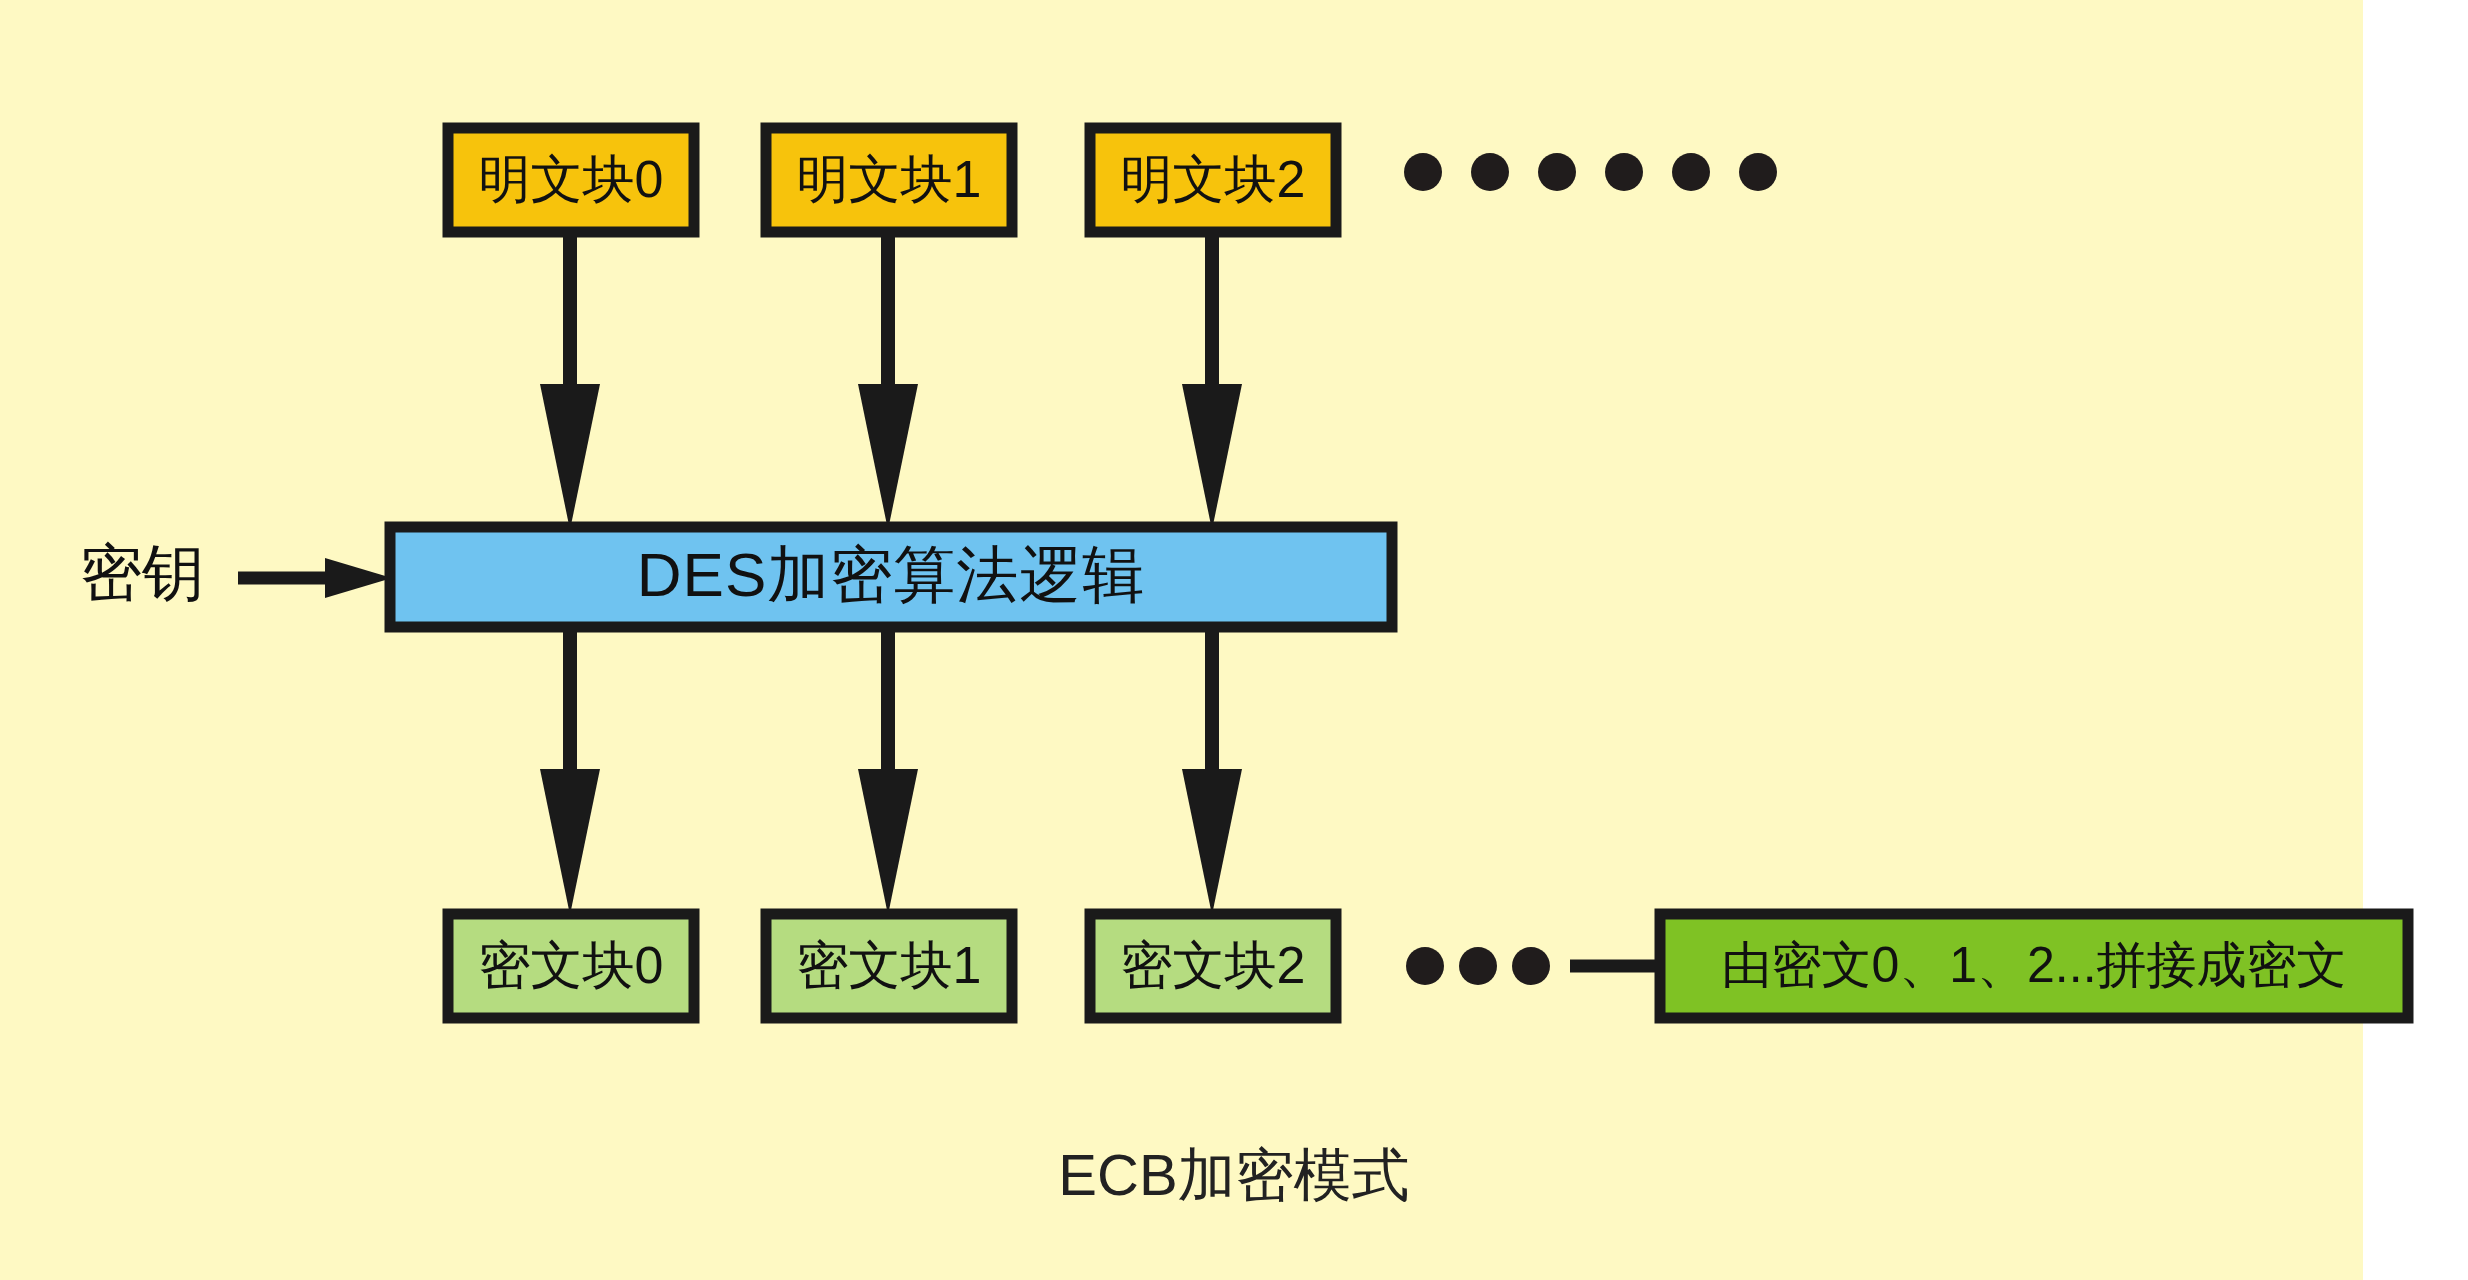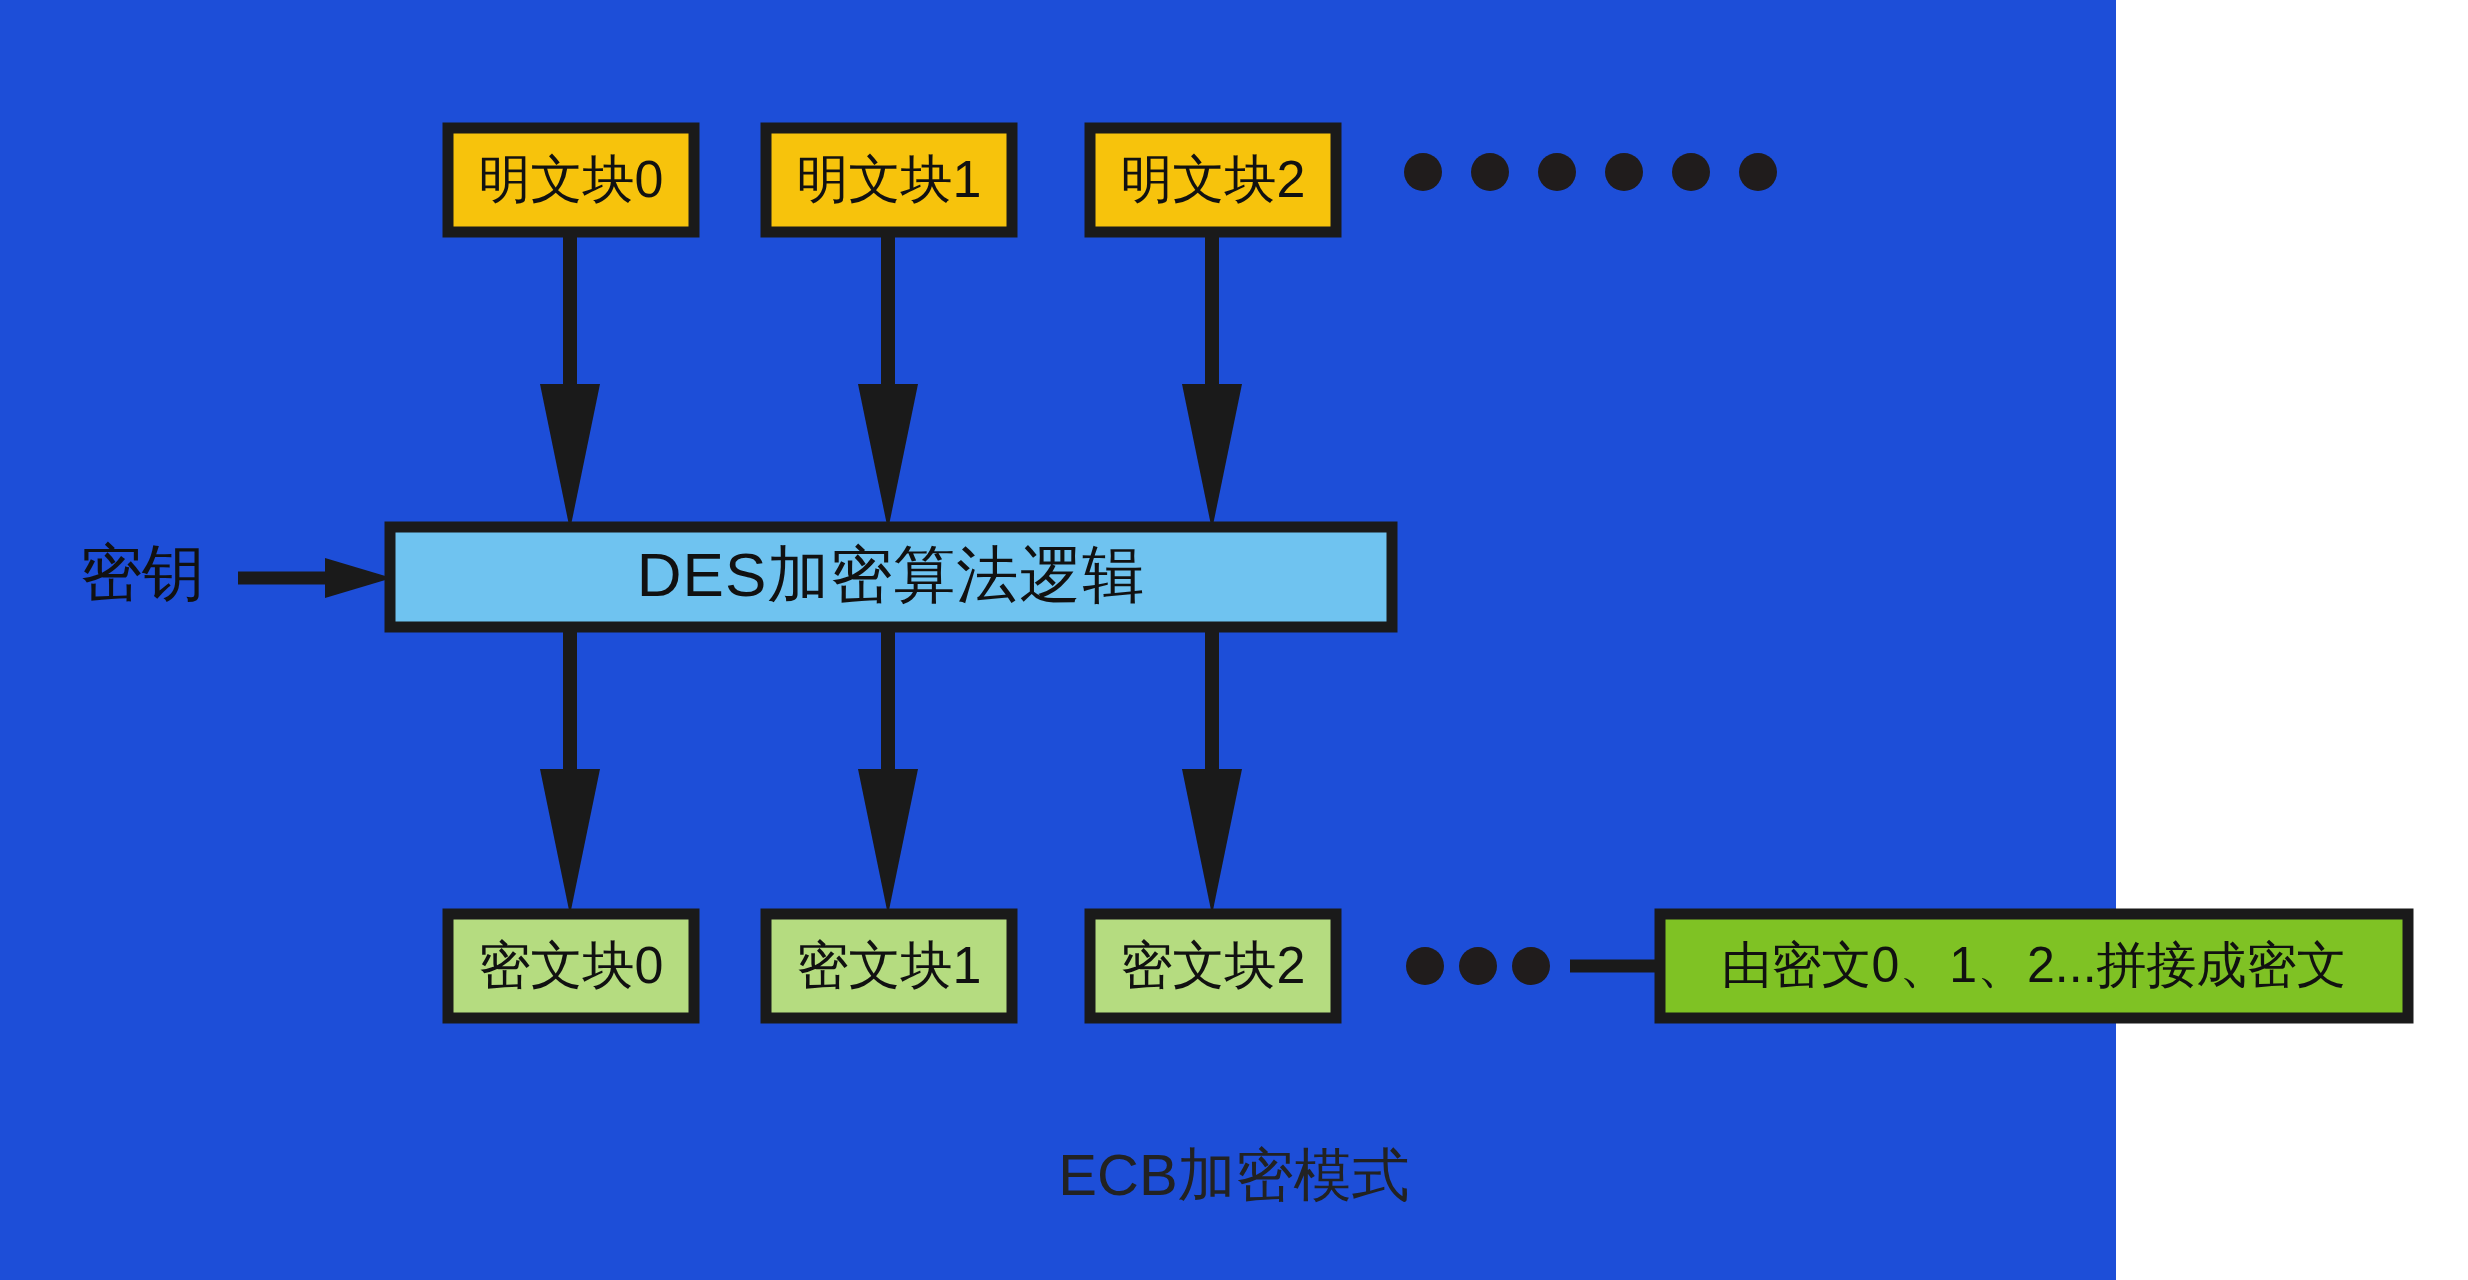--- a/index.html
+++ b/index.html
@@ -8,23 +8,23 @@
     background: #ffffff;
   }
   body {
     width: 2468px;
     height: 1280px;
     overflow: hidden;
     font-family: "Liberation Sans", sans-serif;
   }
   #diagram-root {
     position: relative;
-    width: 2116px;
+    width: 2363px;
     height: 1280px;
-    background: #1d4ed8;
+    background: #fef9c3;
   }
   svg.diagram-canvas {
     display: block;
     width: 2468px;
     height: 1280px;
   }
   .box-rect {
     stroke: #1a1a1a;
     stroke-width: 11;
   }

